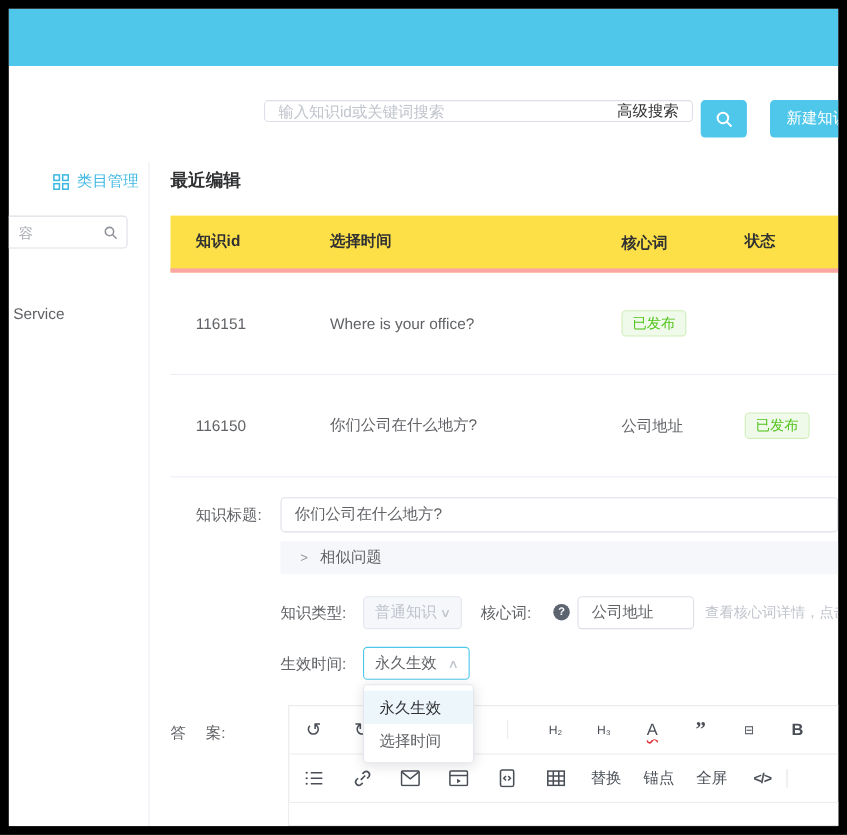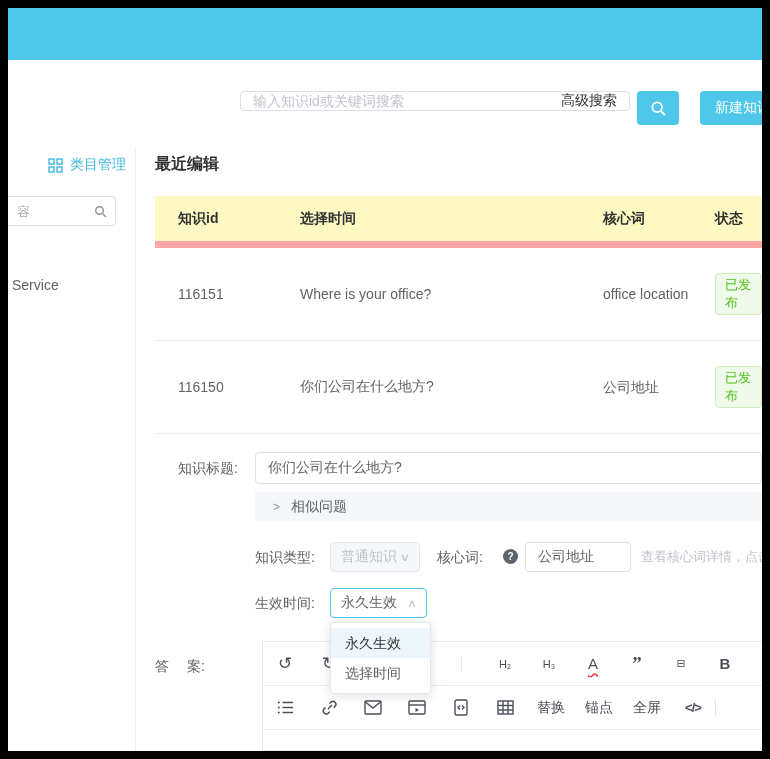--- a/index.html
+++ b/index.html
@@ -54,26 +54,26 @@
   .side-search input::placeholder{color:#a8abb2;}
   .side-search svg{flex:none;margin-right:8px;}
   .tree-item{left:4px;top:269px;font-size:14px;color:#606266;cursor:pointer;}
   .vdivider{left:127px;top:139px;width:1px;height:604px;background:#ebeef5;}
 
   
   .section-title{left:147px;top:146px;font-size:16px;font-weight:700;color:#303133;}
 
   .table{left:147px;top:188px;width:607px;}
   .thead,.trow{display:flex;align-items:center;box-sizing:border-box;padding-left:23px;}
-  .thead{height:52px;background:#fef9c3;border-bottom:7px solid #fca5a5;
+  .thead{height:52px;background:#fde047;border-bottom:4px solid #fca5a5;
          font-size:14px;font-weight:700;color:#303133;}
   .trow{height:93px;border-bottom:1px solid #ebeef5;font-size:14px;color:#606266;background:#fff;cursor:pointer;}
   .c1{width:122px;flex:none;}
   .c2{width:265px;flex:none;}
-  .c3{width:112px;flex:none;padding-right:14px;box-sizing:border-box;word-break:break-all;line-height:21px;margin-left:38px;}
+  .c3{width:112px;flex:none;padding-right:14px;box-sizing:border-box;word-break:break-all;line-height:21px;}
   .c4{flex:1;}
   .badge{
     display:inline-block;padding:2px 9px;font-size:13px;border-radius:4px;
     color:var(--status-green,#52c41a);
     background:var(--status-green-bg,#f0faeb);
     border:1px solid var(--status-green-border,#cfeeb8);
   }
 
   
   .form-label{font-size:14px;color:#606266;}
@@ -195,21 +195,20 @@
   <div class="abs table">
     <div class="thead">
       <div class="c1">知识id</div>
       <div class="c2">选择时间</div>
       <div class="c3">核心词</div>
       <div class="c4">状态</div>
     </div>
     <div class="trow">
       <div class="c1">116151</div>
       <div class="c2">Where is your office?</div>
-      <div class="c3">office location</div>
       <div class="c4"><span class="badge">已发布</span></div>
     </div>
     <div class="trow">
       <div class="c1">116150</div>
       <div class="c2">你们公司在什么地方?</div>
       <div class="c3">公司地址</div>
       <div class="c4"><span class="badge">已发布</span></div>
     </div>
   </div>
 

